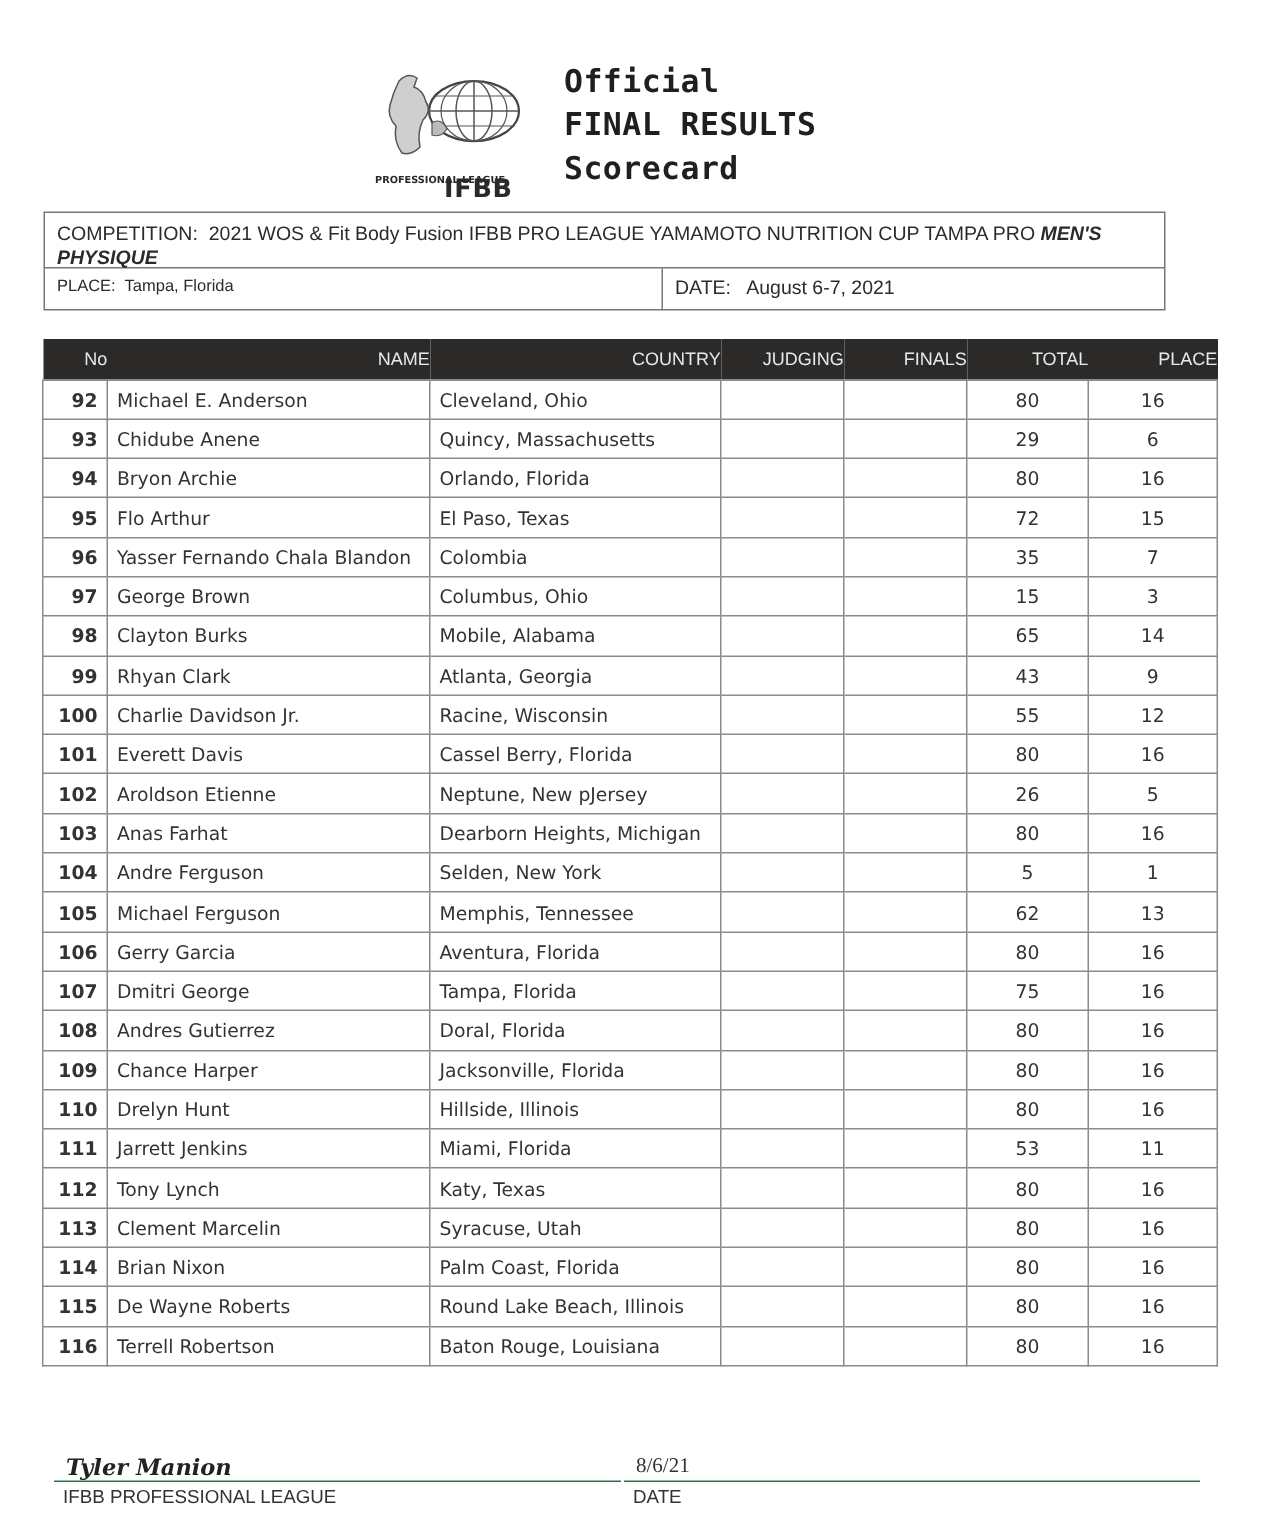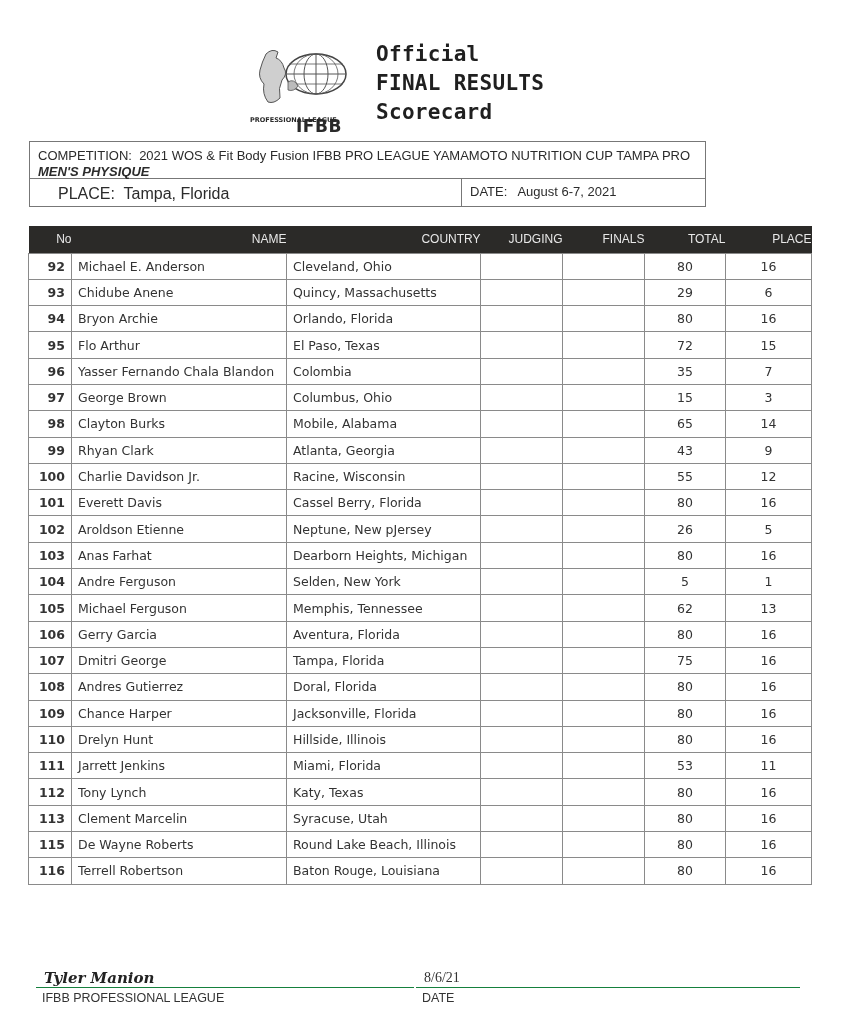--- a/index.html
+++ b/index.html
@@ -7,25 +7,25 @@
     body { position: relative; font-family: "DejaVu Sans", sans-serif; color: #222; }
 
     .header { position: absolute; left: 248px; top: 40px; width: 360px; height: 90px; }
     .logo { position: absolute; left: 0; top: 4px; width: 120px; height: 82px; }
     .logo svg { position: absolute; left: 0; top: 0; }
     .logo-ifbb { position: absolute; left: 48px; top: 50px; font-family: "DejaVu Sans", sans-serif; font-weight: bold; font-size: 17px; color: #2a2a2a; letter-spacing: 0.5px; margin-top: 22px; }
     .logo-pl { position: absolute; left: 2px; top: 72px; font-family: "DejaVu Sans", sans-serif; font-weight: bold; font-size: 6.5px; color: #2a2a2a; white-space: nowrap; }
     .title-block { position: absolute; left: 128px; top: 0; }
     .title-line { font-family: "DejaVu Sans Mono", monospace; font-weight: bold; font-size: 21px; color: #1f1f1f; line-height: 29px; letter-spacing: 0.3px; white-space: nowrap; }
 
-    .info-box { position: absolute; left: 29px; top: 141px; width: 677px; border: 1px solid #777; }
+    .info-box { position: absolute; left: 29px; top: 141px; width: 748px; border: 1px solid #777; }
     .info-comp { padding: 6px 8px 2px 8px; font-family: "Liberation Sans", sans-serif; font-size: 13px; line-height: 16px; color: #2b2b2b; border-bottom: 1px solid #777; height: 37px; }
     .info-comp .bold { font-weight: bold; font-style: italic; }
     .info-row { display: flex; height: 27px; }
-    .info-place { width: 412px; border-right: 1px solid #777; padding: 6px 8px; font-family: "Liberation Sans", sans-serif; font-size: 16px; color: #2b2b2b; margin-left: 20px; }
+    .info-place { width: 412px; border-right: 1px solid #777; padding: 6px 8px; font-family: "Liberation Sans", sans-serif; font-size: 11px; color: #2b2b2b; }
     .info-date { flex: 1; padding: 5px 8px; font-family: "Liberation Sans", sans-serif; font-size: 13px; color: #2b2b2b; }
 
     table.results { position: absolute; left: 28px; top: 226px; width: 783px; border-collapse: collapse; table-layout: fixed; }
     table.results th { background: #2b2a28; color: #e8e8e8; font-family: "Liberation Sans", sans-serif; font-weight: normal; font-size: 12px; height: 27px; text-align: right; border: none; }
     table.results td { border: 1px solid #8a8a8a; height: 26.3px; font-family: "DejaVu Sans", sans-serif; font-size: 12.5px; color: #333; padding: 0 6px; white-space: nowrap; overflow: hidden; }
     td.c-no { text-align: right; font-weight: bold; font-size: 13px; color: #2a2a2a; }
     td.c-total, td.c-place { text-align: center; font-size: 15px; color: #3a3a3a; font-family: "Liberation Sans", sans-serif; }
 
     .sig { position: absolute; top: 966px; }
     .sig-line { border-bottom: 1px solid #15803d; height: 22px; }
@@ -291,20 +291,29 @@
       <tr>
         <td class="c-no">113</td>
         <td class="c-name">Clement Marcelin</td>
         <td class="c-country">Syracuse, Utah</td>
         <td class="c-judging"></td>
         <td class="c-finals"></td>
         <td class="c-total">80</td>
         <td class="c-place">16</td>
       </tr>
       <tr>
+        <td class="c-no">114</td>
+        <td class="c-name">Brian Nixon</td>
+        <td class="c-country">Palm Coast, Florida</td>
+        <td class="c-judging"></td>
+        <td class="c-finals"></td>
+        <td class="c-total">80</td>
+        <td class="c-place">16</td>
+      </tr>
+      <tr>
         <td class="c-no">115</td>
         <td class="c-name">De Wayne Roberts</td>
         <td class="c-country">Round Lake Beach, Illinois</td>
         <td class="c-judging"></td>
         <td class="c-finals"></td>
         <td class="c-total">80</td>
         <td class="c-place">16</td>
       </tr>
       <tr>
         <td class="c-no">116</td>

